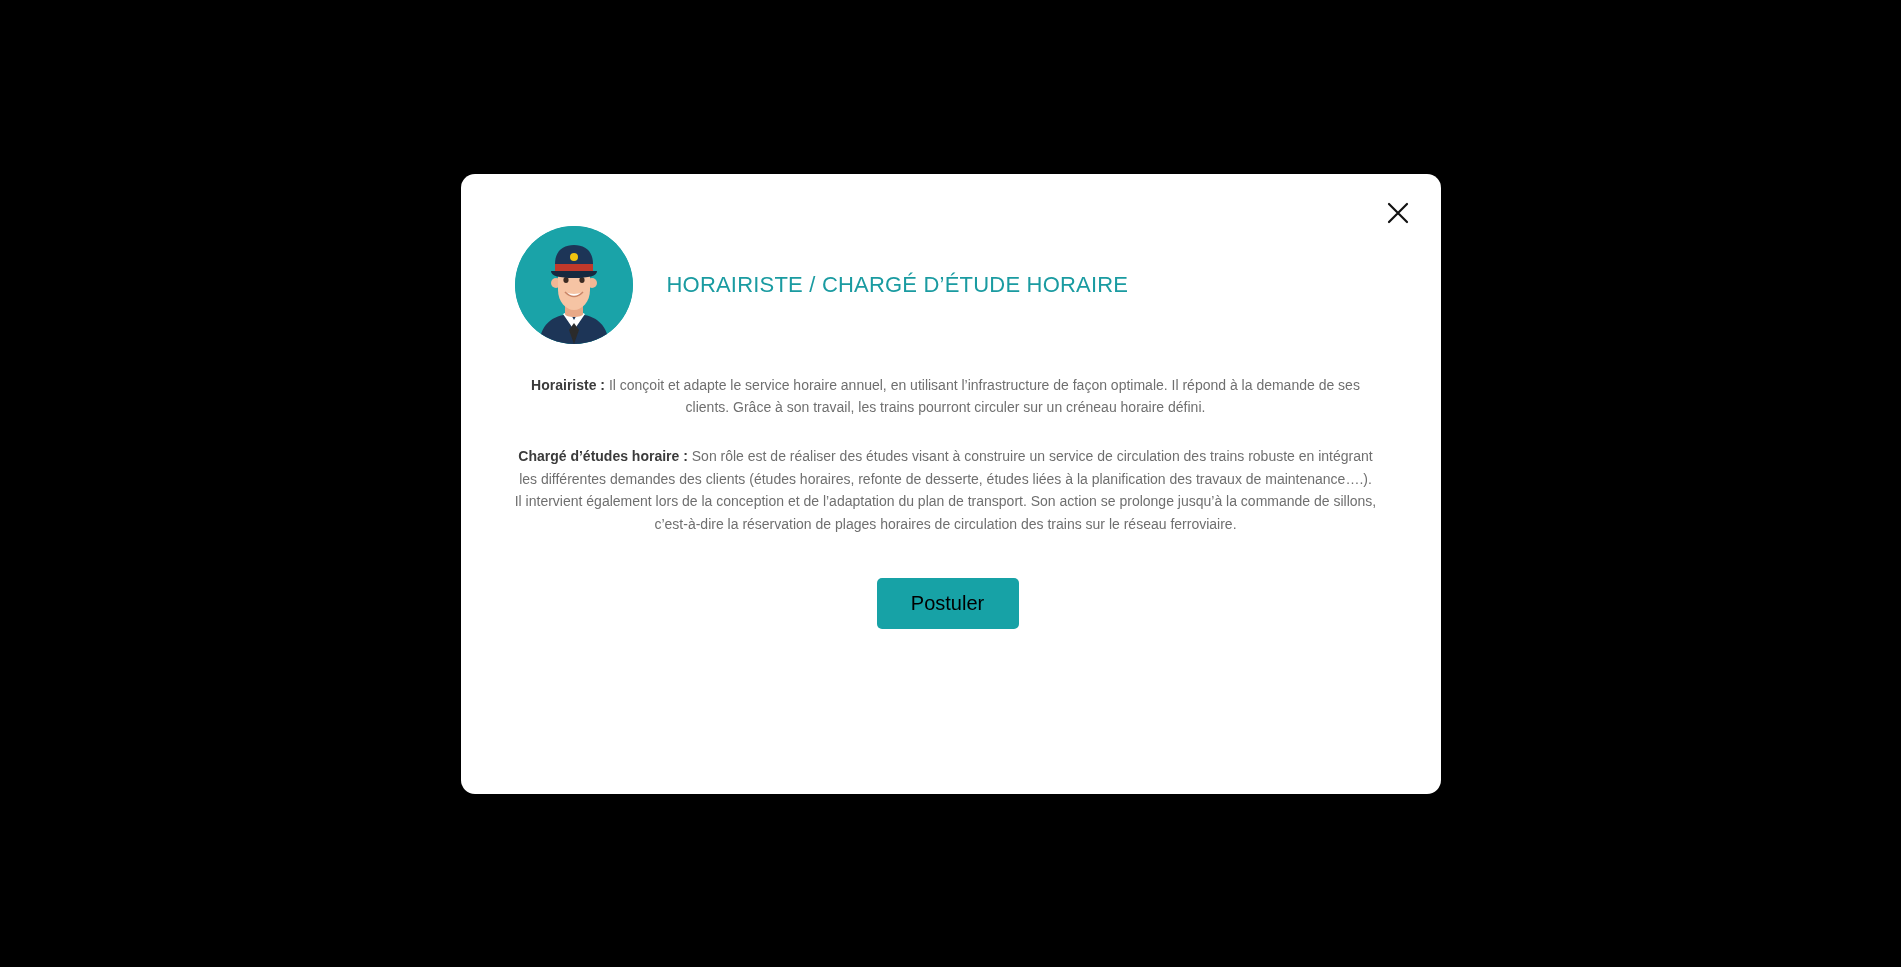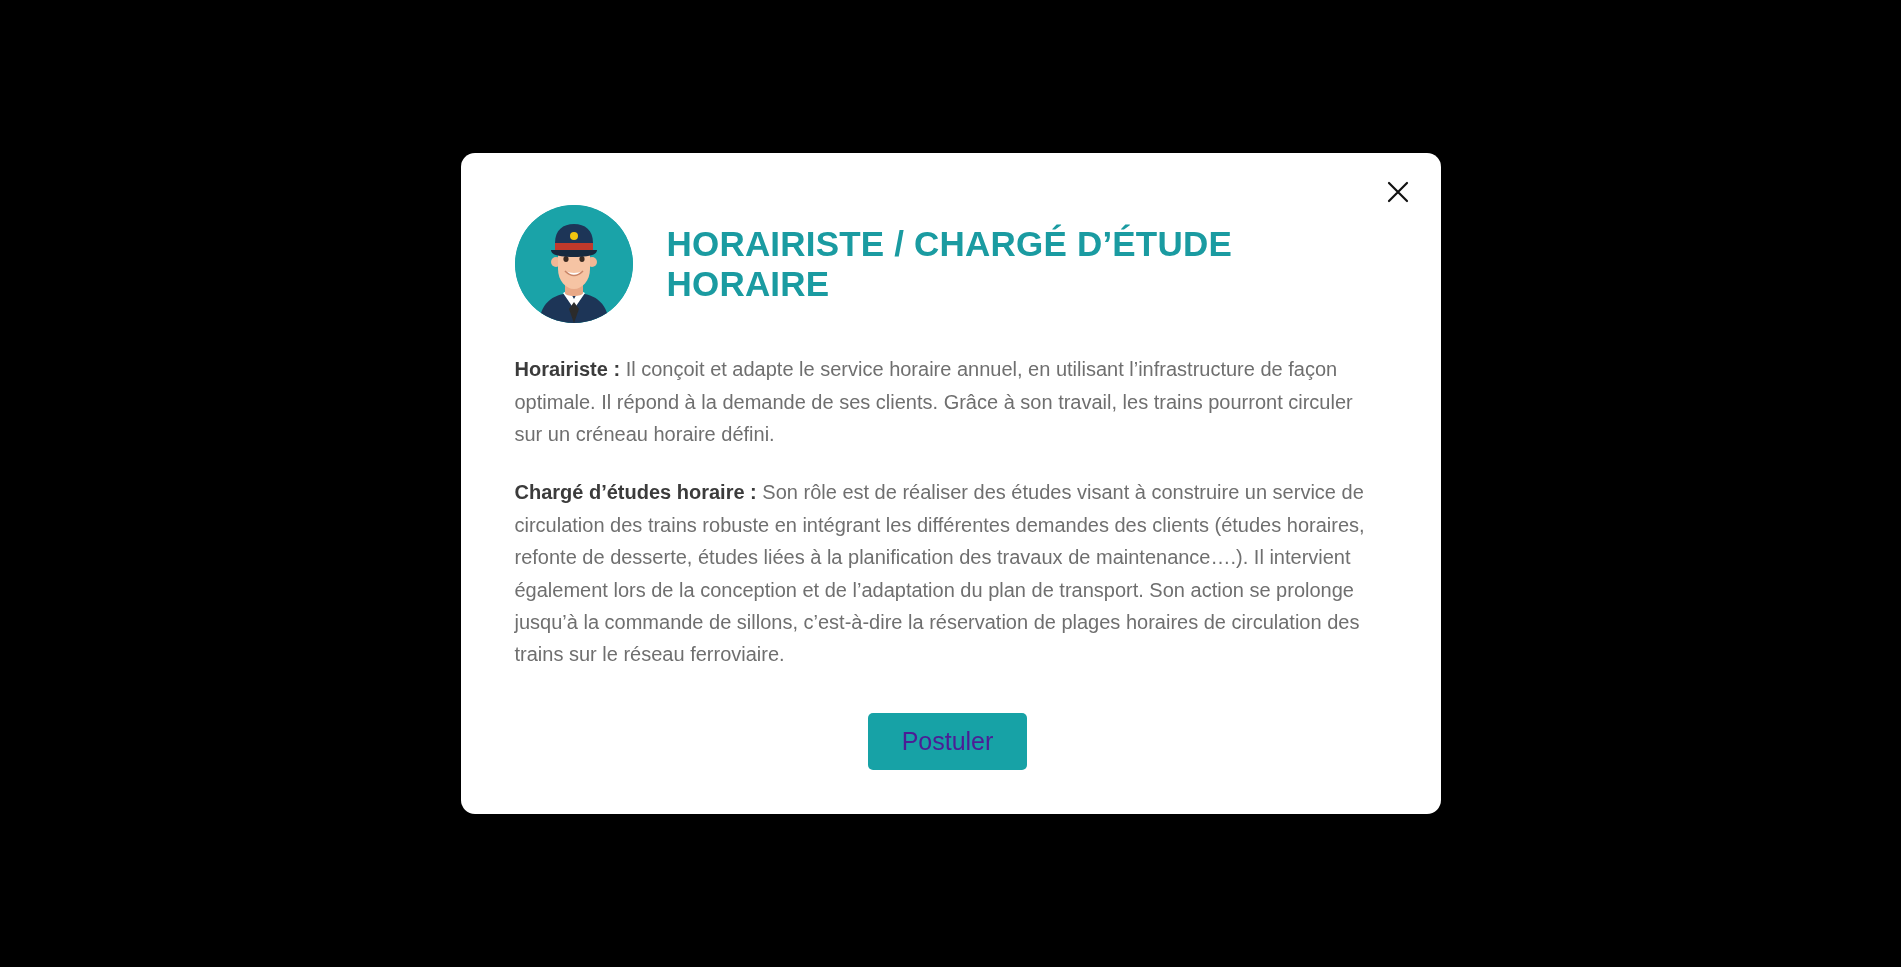--- a/index.html
+++ b/index.html
@@ -65,60 +65,60 @@
     border-radius: 50%;
     background: #17a2a6;
     flex: 0 0 118px;
     overflow: hidden;
     position: relative;
   }
   .avatar svg { display: block; }
 
   .title {
     color: #1a9ba1;
-    font-size: 35px;
+    font-size: 22px;
     line-height: 1.16;
-    font-weight: 700;
+    font-weight: 400;
     letter-spacing: 0.2px;
     margin: 0;
     max-width: 680px;
   }
 
   .body {
     margin-top: 30px;
     padding-left: 4px;
     padding-right: 8px;
   }
 
   .para {
     color: #6f6f6f;
-    font-size: 20px;
+    font-size: 14px;
     line-height: 1.62;
     margin: 0 0 26px 0;
-    text-align: left;
+    text-align: center;
   }
   .para:last-of-type { margin-bottom: 12px; }
 
   .para b {
     color: #3b3b3b;
     font-weight: 700;
   }
 
   .footer {
     margin-top: 42px;
     display: flex;
     justify-content: center;
   }
 
   .apply-btn {
     background: #17a2a6;
-    color: #4c1d95;
+    color: #000000;
     border: none;
     border-radius: 5px;
-    font-size: 25px;
+    font-size: 20px;
     font-family: "Liberation Sans", sans-serif;
     padding: 14px 34px;
     cursor: pointer;
     min-width: 142px;
   }
 </style>
 </head>
 <body>
 
 <div class="overlay">

